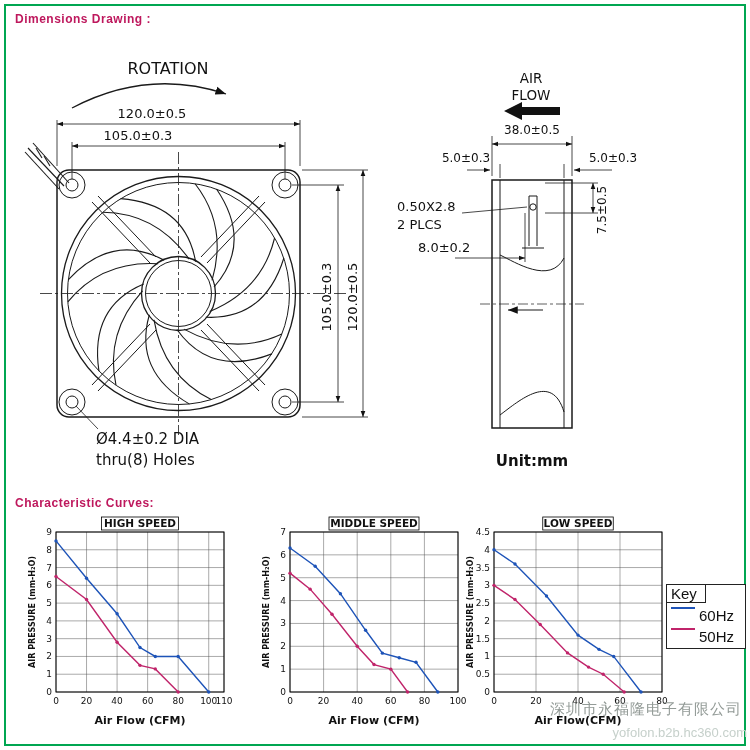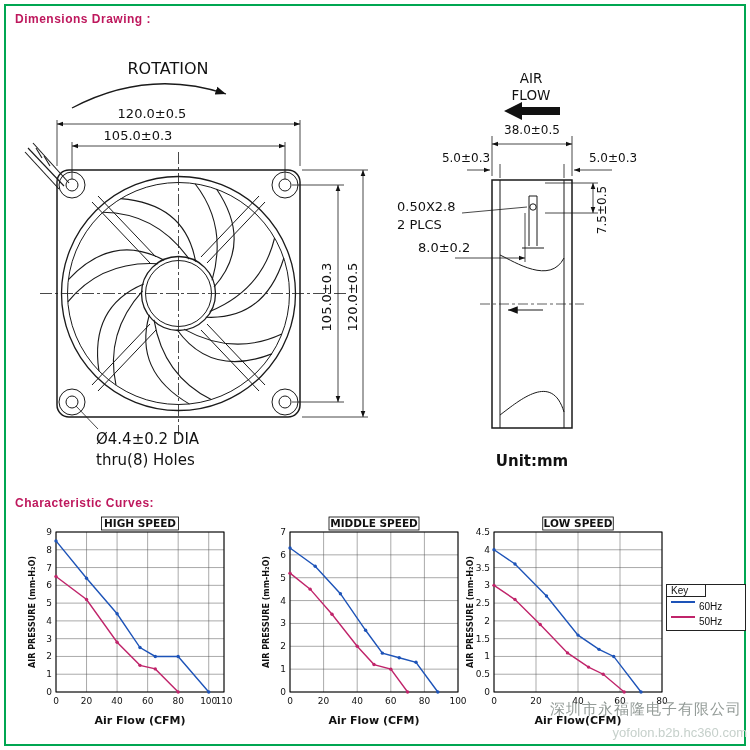--- a/index.html
+++ b/index.html
@@ -8,21 +8,21 @@
   .frame{position:absolute;left:4px;top:4px;right:4px;bottom:4px;border:2px solid #00a651;pointer-events:none;}
   .hdr{position:absolute;color:#be185d;font-weight:bold;font-size:12px;letter-spacing:.5px;}
   #hdr1{left:15px;top:12px;}
   #hdr2{left:15px;top:490px;margin-top:6px;}
   #drawing{position:absolute;left:0;top:0;}
   svg text{font-family:"DejaVu Sans","Liberation Sans",sans-serif;fill:#111;}
   .chart{position:absolute;}
   #chart0{left:26px;top:516px;}
   #chart1{left:260px;top:516px;}
   #chart2{left:464px;top:516px;}
-  .keybox{position:absolute;left:666px;top:584px;width:78px;border:1px solid #222;background:#fff;font-size:10px;}
+  .keybox{position:absolute;left:666px;top:584px;width:78px;border:1px solid #222;background:#fff;font-size:15px;}
   .keytitle{width:30px;border:1px solid #222;margin:-1px 0 3px -1px;padding:0 4px;background:#fff;}
   .keyrow{display:flex;align-items:flex-start;gap:4px;padding:1px 4px 3px 4px;}
   .keyline{display:inline-block;width:24px;height:2px;background:#333;}
   .wm1{position:absolute;right:8px;top:700px;color:#939b97;font-size:15px;letter-spacing:1px;}
   .wm2{position:absolute;right:3px;top:725px;color:#c6d0cb;font-size:13px;}
 </style>
 </head>
 <body>
 
 <div class="frame"></div>

